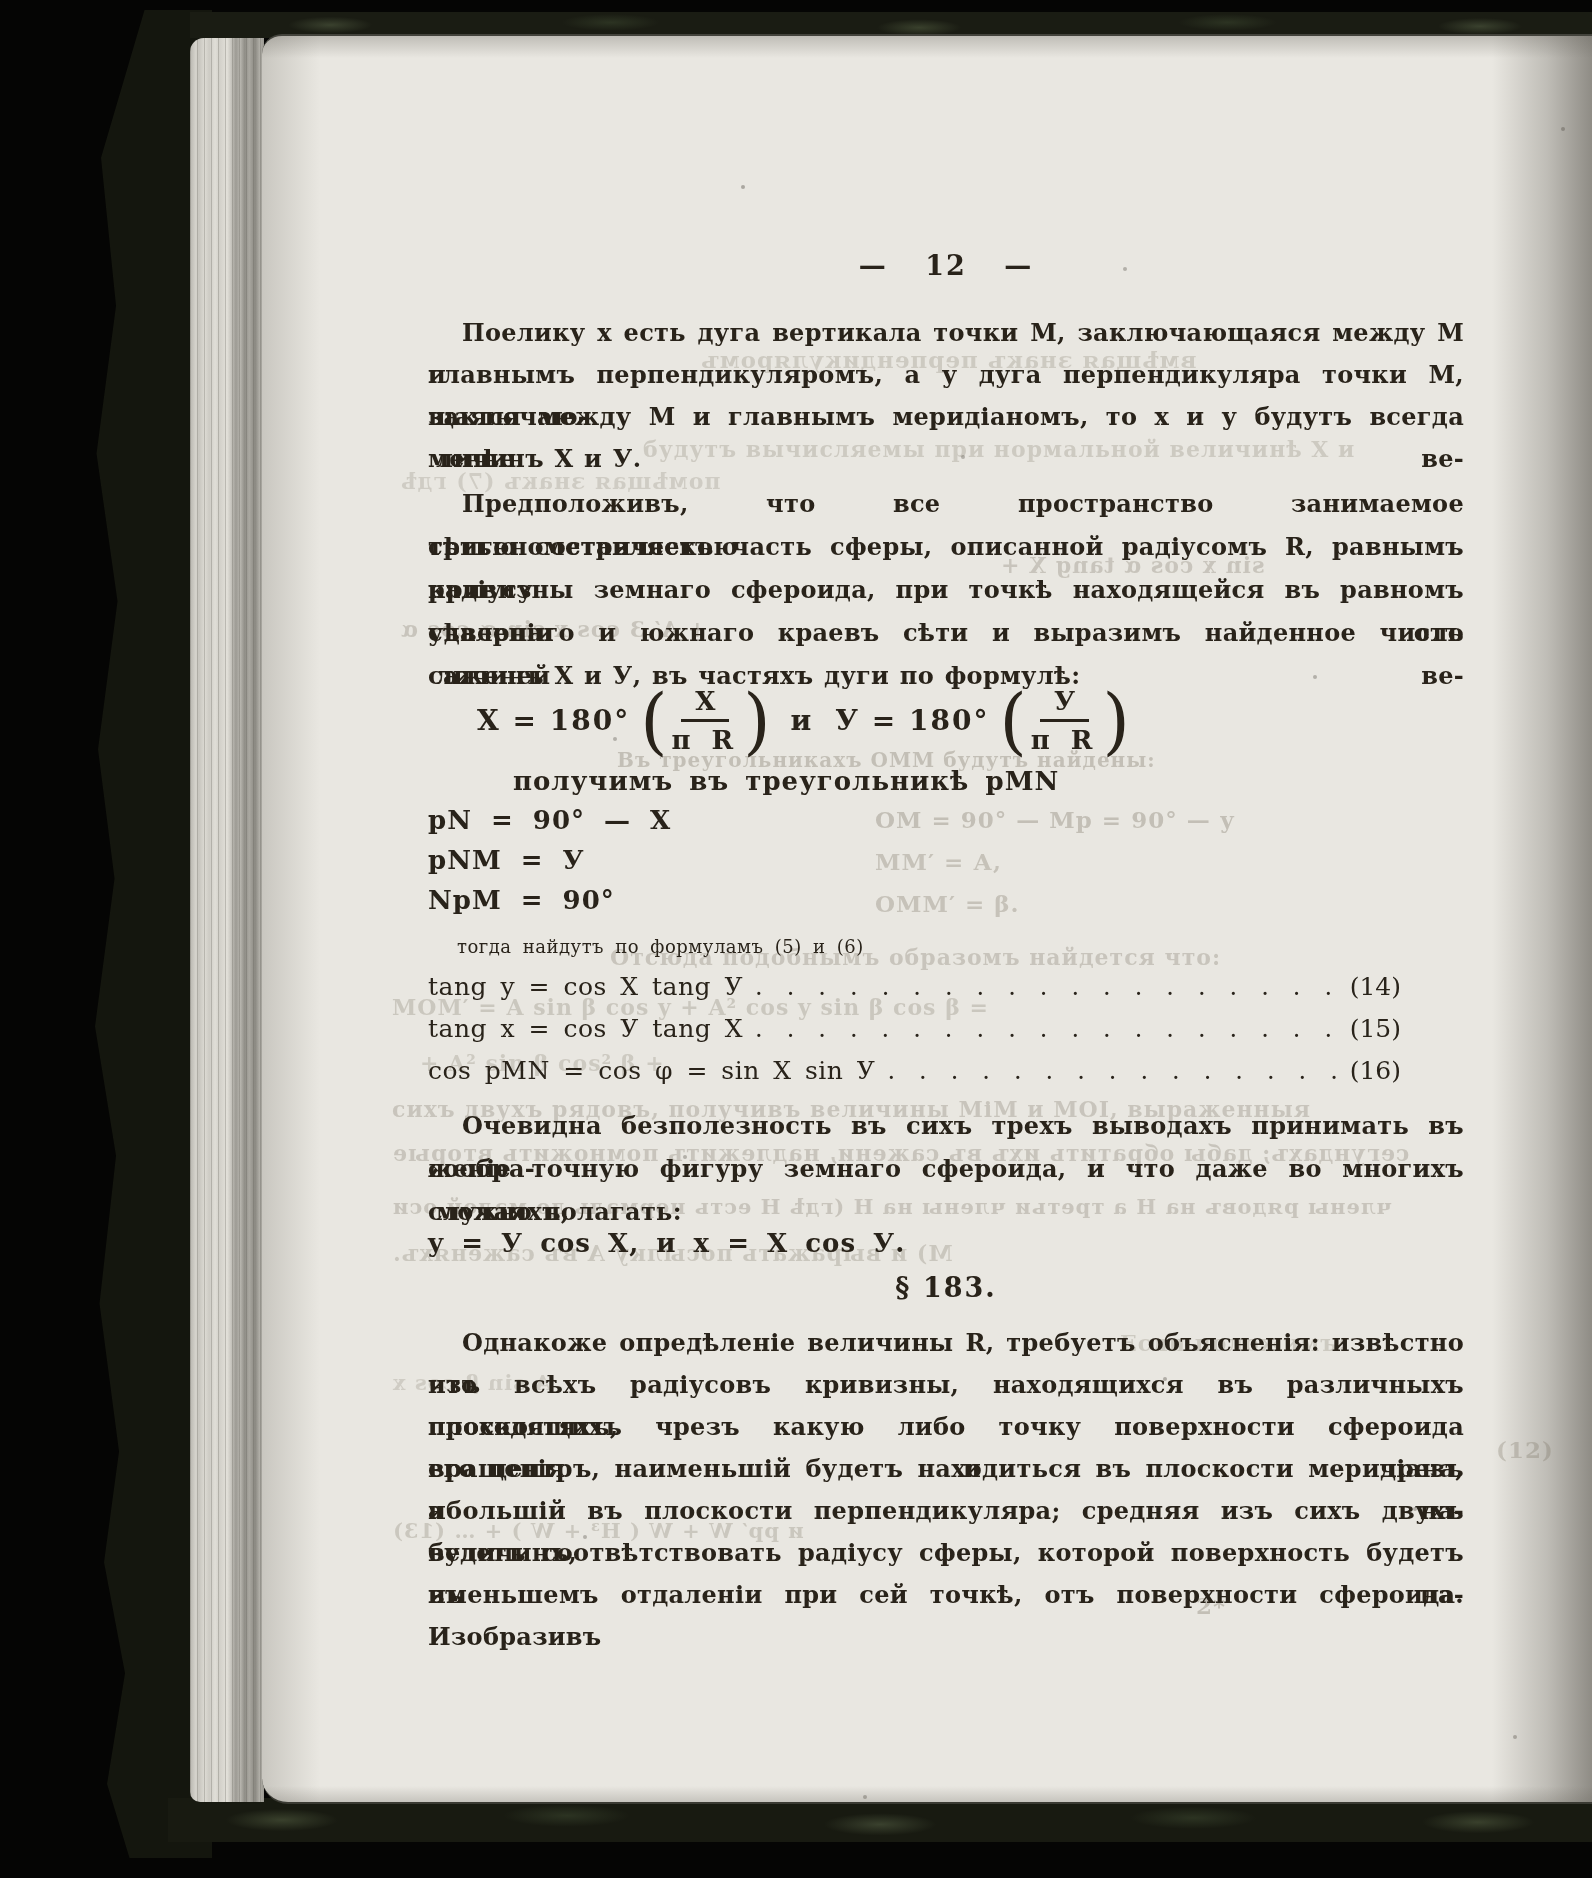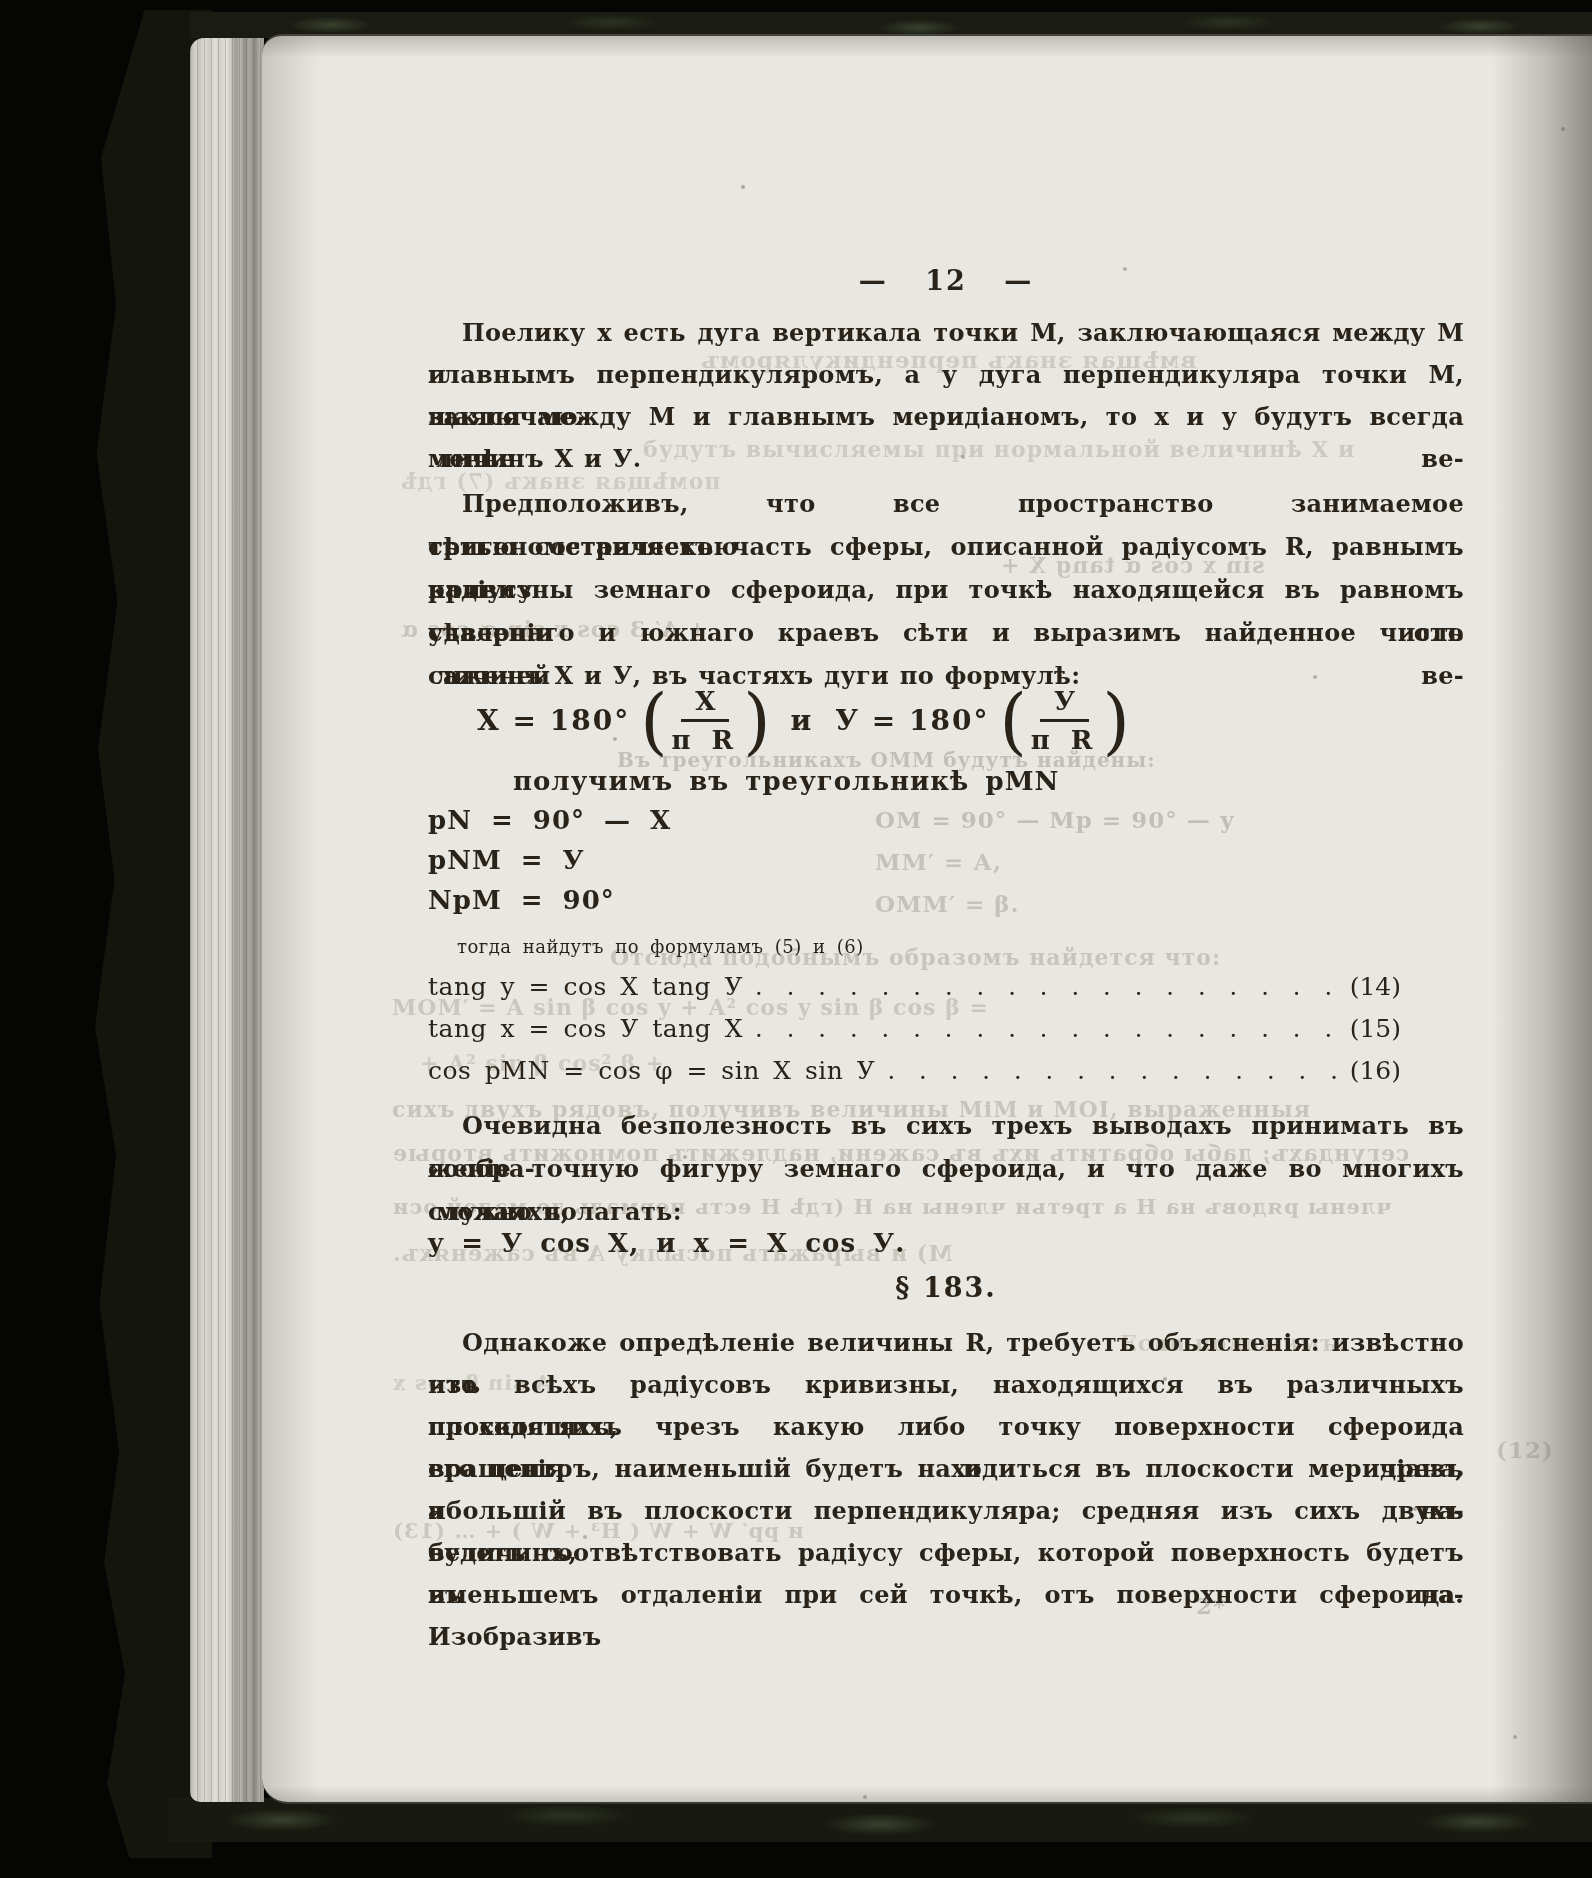--- a/index.html
+++ b/index.html
@@ -74,21 +74,21 @@
   
   .ghost-layer{position:absolute;left:0;top:0;width:1592px;height:1878px;pointer-events:none;}
   .ghost{position:absolute;font-weight:700;color:#6d6554;white-space:nowrap;
     filter:blur(0.7px);letter-spacing:1px;}
   .ghost.m{transform:scaleX(-1);}
 
   
   .text-layer{position:absolute;left:0;top:0;width:1592px;height:1878px;color:#29231a;}
   .block{position:absolute;}
   .page-number{left:428px;top:250px;width:1036px;text-align:center;
-    font-size:27px;font-weight:700;word-spacing:26px;letter-spacing:2px;margin-top:15px;}
+    font-size:27px;font-weight:700;word-spacing:26px;letter-spacing:2px;}
   .para{left:428px;width:1036px;font-size:24px;font-weight:700;
     letter-spacing:.3px;word-spacing:2px;}
   .tline{text-align:justify;text-align-last:justify;line-height:42px;height:42px;overflow:visible;}
   .para .tline:first-child{text-indent:34px;}
   .para.short-last .tline:last-child{text-align:left;text-align-last:left;margin-left:8px;}
   .p1{top:312px;}
   .p2{top:482px;}.p2 .tline{line-height:43px;height:43px;}
   .p3{top:1104px;}.p3 .tline{line-height:43px;height:43px;}
   .p4{top:1322px;}
 

